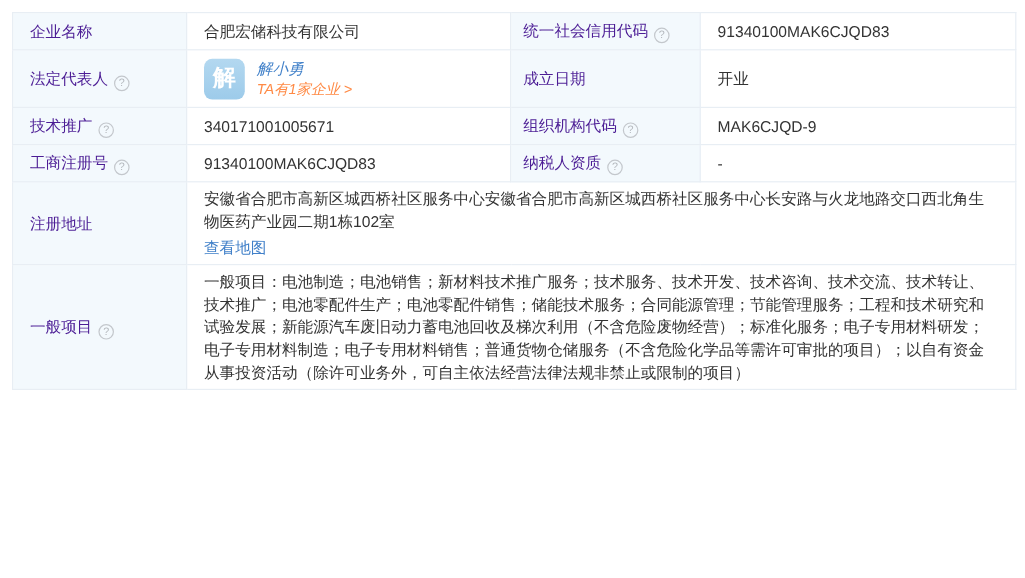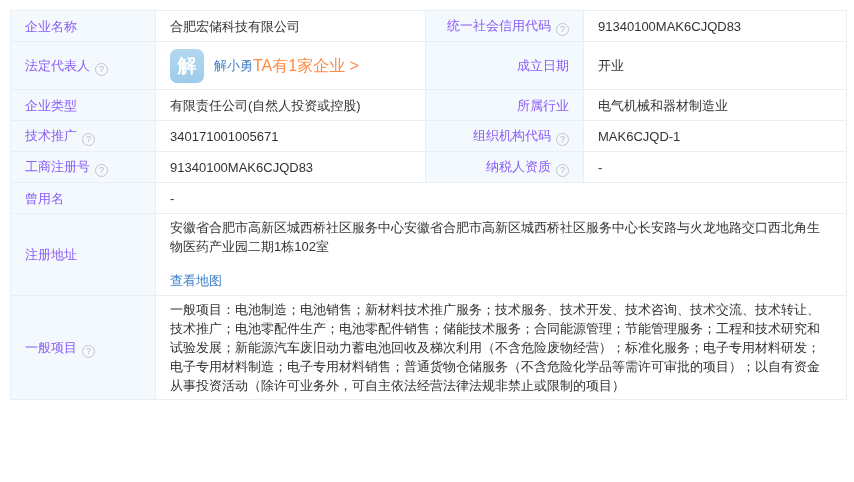--- a/index.html
+++ b/index.html
@@ -19,56 +19,56 @@
     color: #333;
   }
   table.info td {
     border: 1px solid #e8eef4;
     vertical-align: middle;
     padding: 4px 14px;
     line-height: 19px;
   }
   td.lbl {
     background: #f3f9fd;
-    color: #8b5cf6;
+    color: #4c1d95;
     padding-left: 30px;
     white-space: nowrap;
   }
-  td.lbl.rt { padding-left: 10px; text-align: right; }
+  td.lbl.rt { padding-left: 10px; }
   .help {
     display: inline-block;
     width: 13px; height: 13px;
     border: 1px solid #c3c7cc;
     border-radius: 50%;
     color: #b4b8bd;
     font-size: 9px;
     line-height: 11px;
     text-align: center;
     margin-left: 5px;
     vertical-align: -2px;
     cursor: pointer;
   }
   .help::before { content: "?"; }
   .link-blue { color: #4180c9; text-decoration: none; cursor: pointer; }
-  .link-orange { color: #ff8a45; text-decoration: none; cursor: pointer; font-size: 16px; }
+  .link-orange { color: #ff8a45; text-decoration: none; cursor: pointer; font-size: 12px; }
   .rep-cell { display: flex; align-items: center; gap: 10px; }
   .avatar {
     width: 34px; height: 34px;
     border-radius: 7px;
     background: linear-gradient(180deg, #b3d8f0, #9dcbea);
     color: #fff;
     font-size: 19px;
     font-weight: bold;
     display: flex; align-items: center; justify-content: center;
     flex: 0 0 34px;
   }
-  .rep-lines { display: flex; flex-direction: row; line-height: 17px; }
+  .rep-lines { display: flex; flex-direction: column; line-height: 17px; font-style: italic; }
   .chart-icon { vertical-align: -2px; margin-left: 8px; cursor: pointer; }
   .addr-val { line-height: 20px; }
-  .map-link { display: inline-block; margin-top: 16px; font-family: Liberation Mono, monospace; }
+  .map-link { display: inline-block; margin-top: 3px; }
   .scope-val { line-height: 20px; padding-top: 8px; padding-bottom: 8px; }
 </style>
 </head>
 <body>
 
 <div class="page">
   <table class="info">
     <colgroup>
       <col style="width:145px">
         <col style="width:270px">
@@ -94,47 +94,37 @@
             <a class="link-orange">TA有1家企业 &gt;</a>
           </div>
         </div>
       </td>
       <td class="lbl rt"><span>成立日期</span></td>
       <td>开业</td>
     </tr>
 
 
 
-    <tr style="height:31px">
-      <td class="lbl"><span>企业类型</span></td>
-      <td>有限责任公司(自然人投资或控股)</td>
-      <td class="lbl rt"><span>所属行业</span></td>
-      <td>电气机械和器材制造业</td>
-    </tr>
 
     <tr style="height:31px">
       <td class="lbl"><span>技术推广</span><span class="help"></span></td>
       <td>340171001005671</td>
       <td class="lbl rt"><span>组织机构代码</span><span class="help"></span></td>
-      <td>MAK6CJQD-1</td>
+      <td>MAK6CJQD-9</td>
     </tr>
 
     <tr style="height:31px">
       <td class="lbl"><span>工商注册号</span><span class="help"></span></td>
       <td>91340100MAK6CJQD83</td>
       <td class="lbl rt"><span>纳税人资质</span><span class="help"></span></td>
       <td>-</td>
     </tr>
 
 
 
-    <tr style="height:31px">
-      <td class="lbl"><span>曾用名</span></td>
-      <td colspan="3">-</td>
-    </tr>
 
     <tr style="height:46px">
       <td class="lbl"><span>注册地址</span></td>
       <td colspan="3" class="addr-val">
         <span>安徽省合肥市高新区城西桥社区服务中心安徽省合肥市高新区城西桥社区服务中心长安路与火龙地路交口西北角生物医药产业园二期1栋102室</span><br>
         <a class="link-blue map-link">查看地图</a>
       </td>
     </tr>
 
     <tr style="height:88px">

